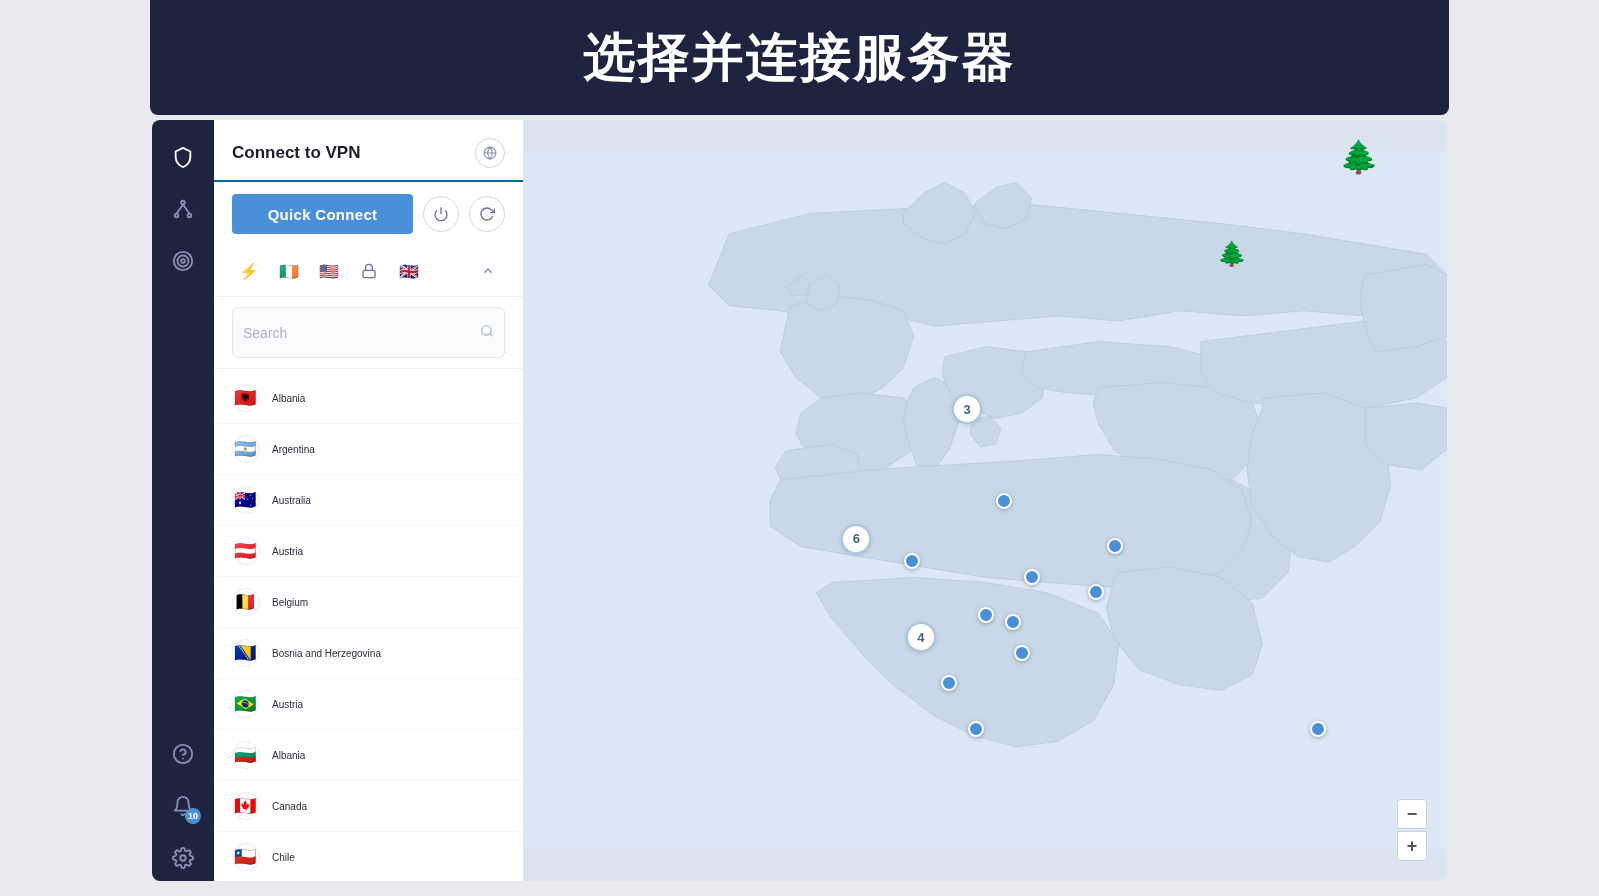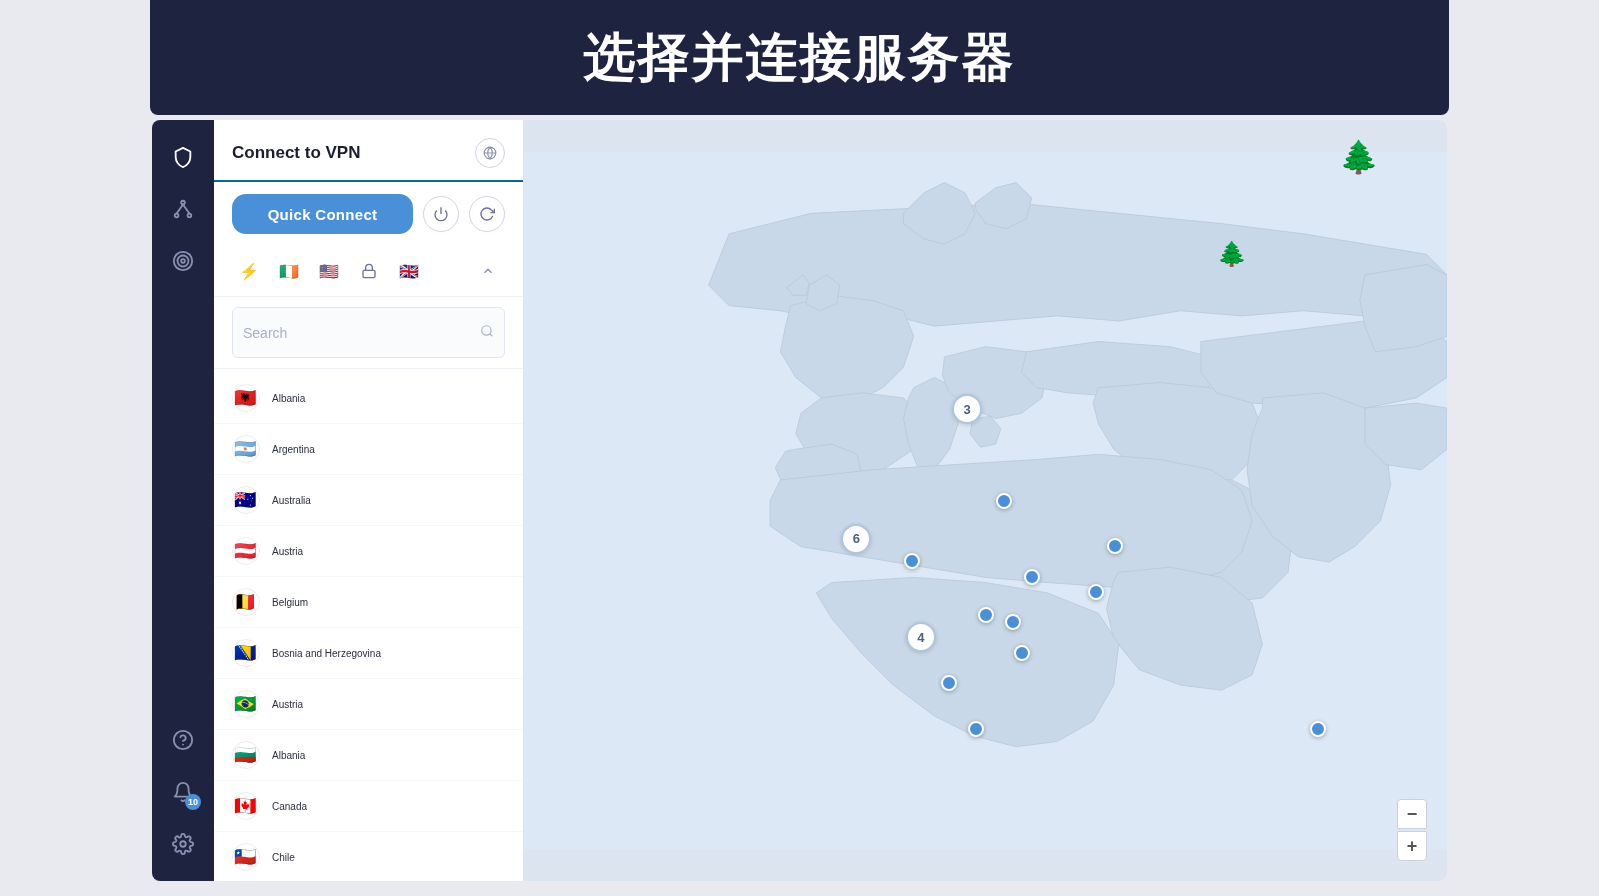--- a/index.html
+++ b/index.html
@@ -72,21 +72,21 @@
       color: white;
     }
     .icon-sidebar-spacer {
       flex: 1;
     }
     .icon-sidebar-bottom {
       display: flex;
       flex-direction: column;
       align-items: center;
       gap: 8px;
-      padding-bottom: 15px;
+      padding-bottom: 1px;
     }
     .notification-badge {
       position: absolute;
       bottom: 4px;
       right: 4px;
       background: #4a90d9;
       color: white;
       font-size: 9px;
       min-width: 16px;
       height: 16px;
@@ -138,21 +138,21 @@
       display: flex;
       align-items: center;
       gap: 10px;
     }
     .quick-connect-btn {
       flex: 1;
       height: 40px;
       background: #4a90d9;
       color: white;
       border: none;
-      border-radius: 14px;
+      border-radius: 4px;
       font-size: 15px;
       font-weight: 600;
       cursor: pointer;
       letter-spacing: 0.3px;
     }
     .action-icon-btn {
       width: 36px;
       height: 36px;
       border-radius: 50%;
       border: 1.5px solid #d0d4e8;

